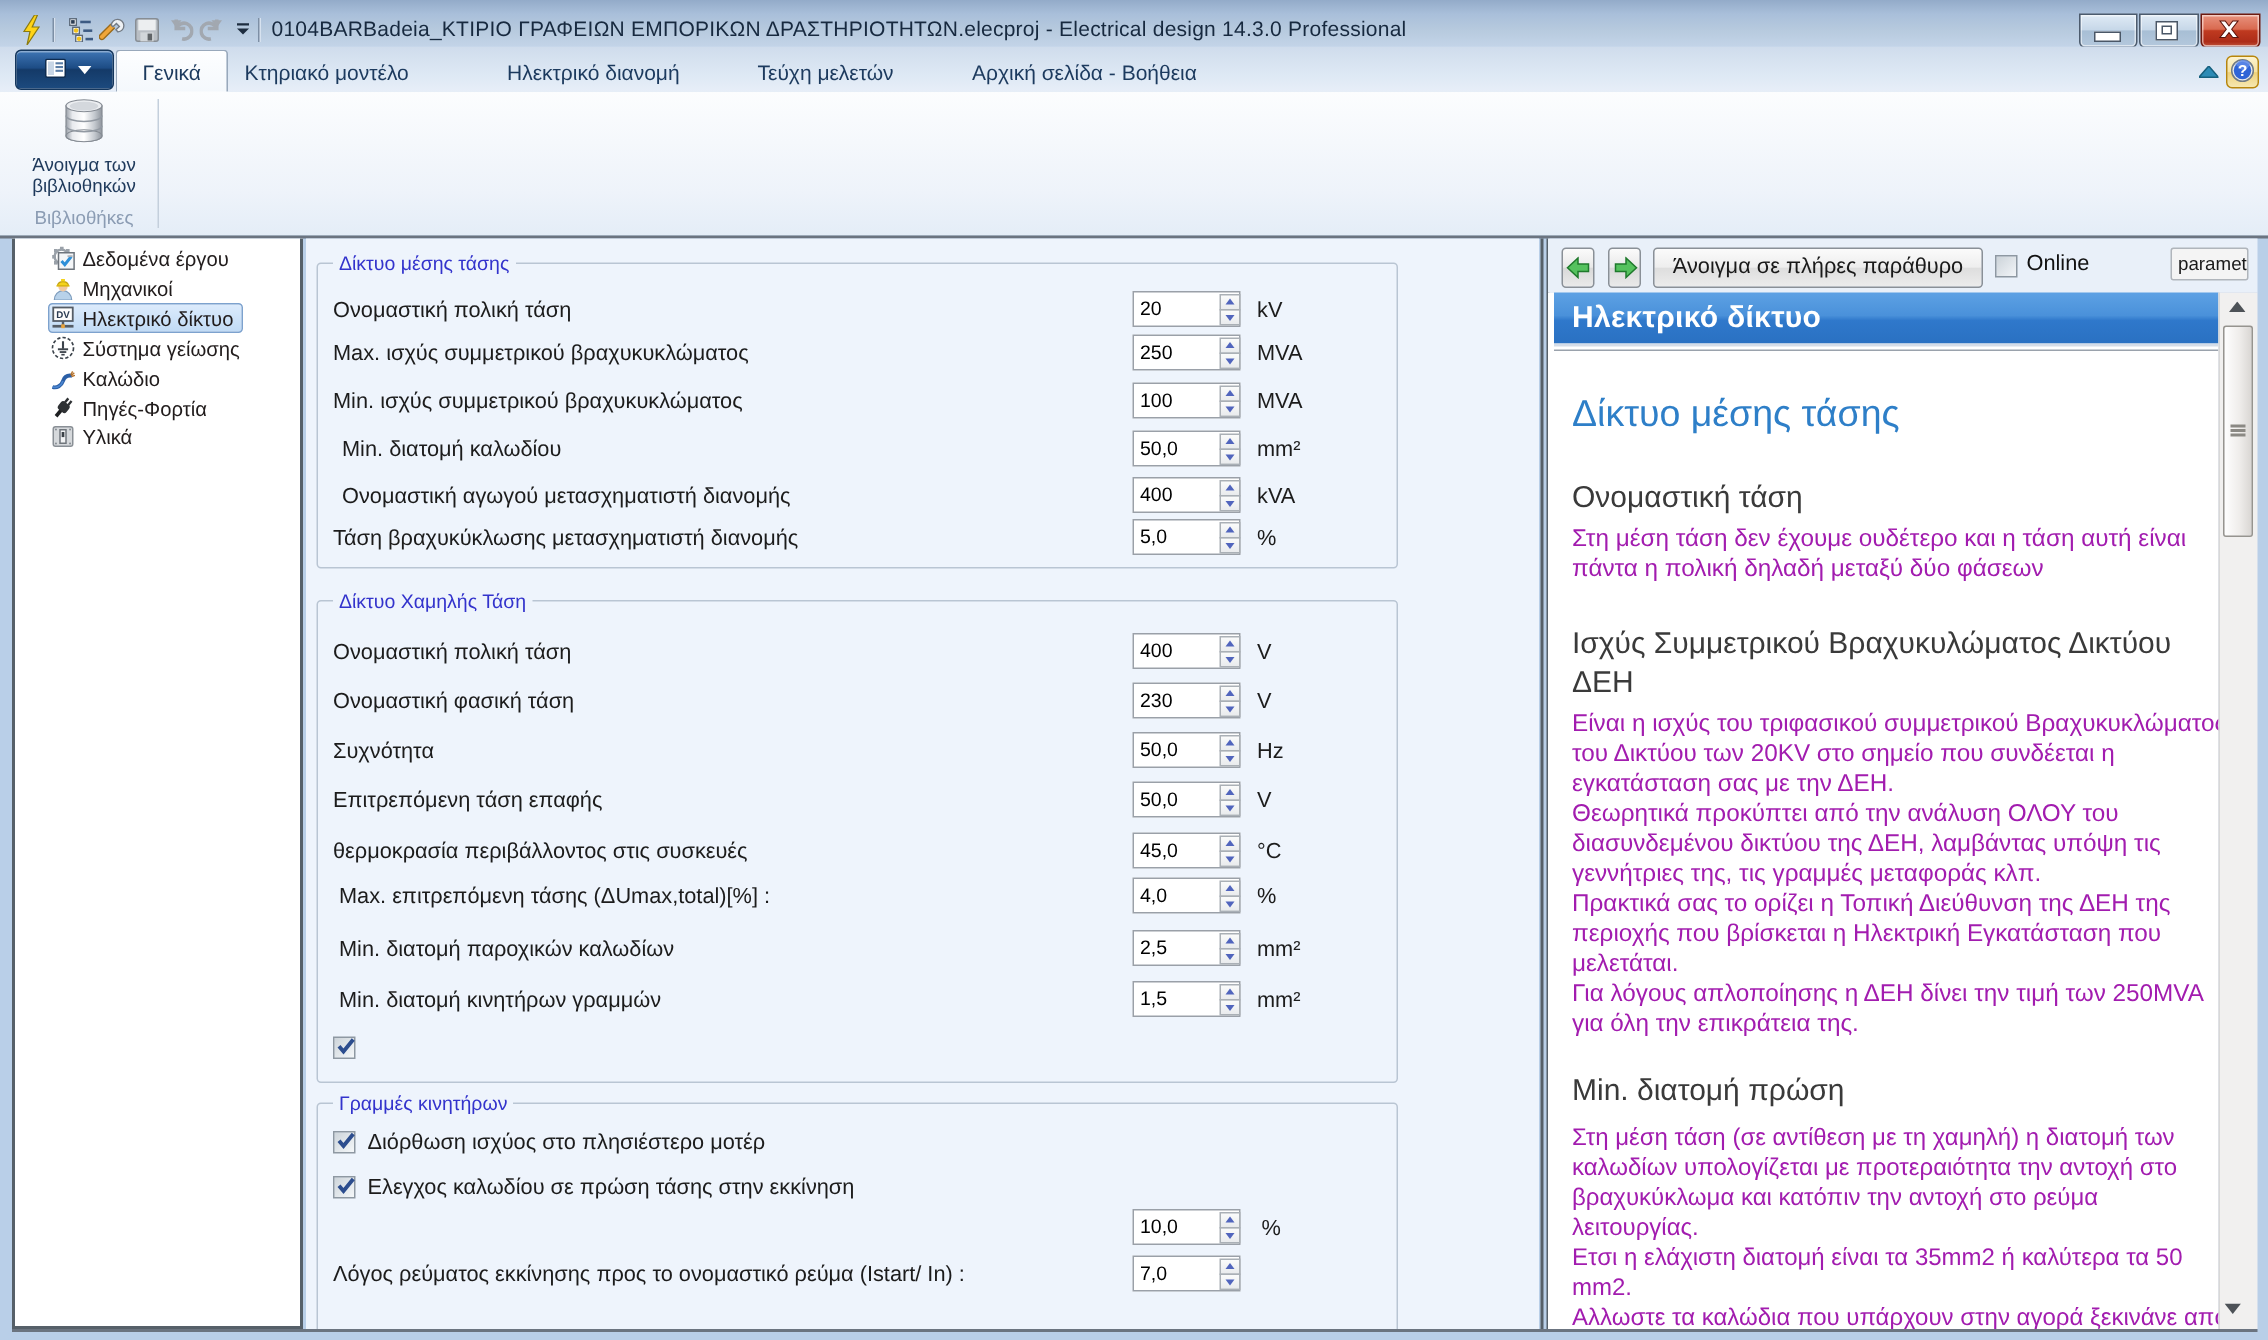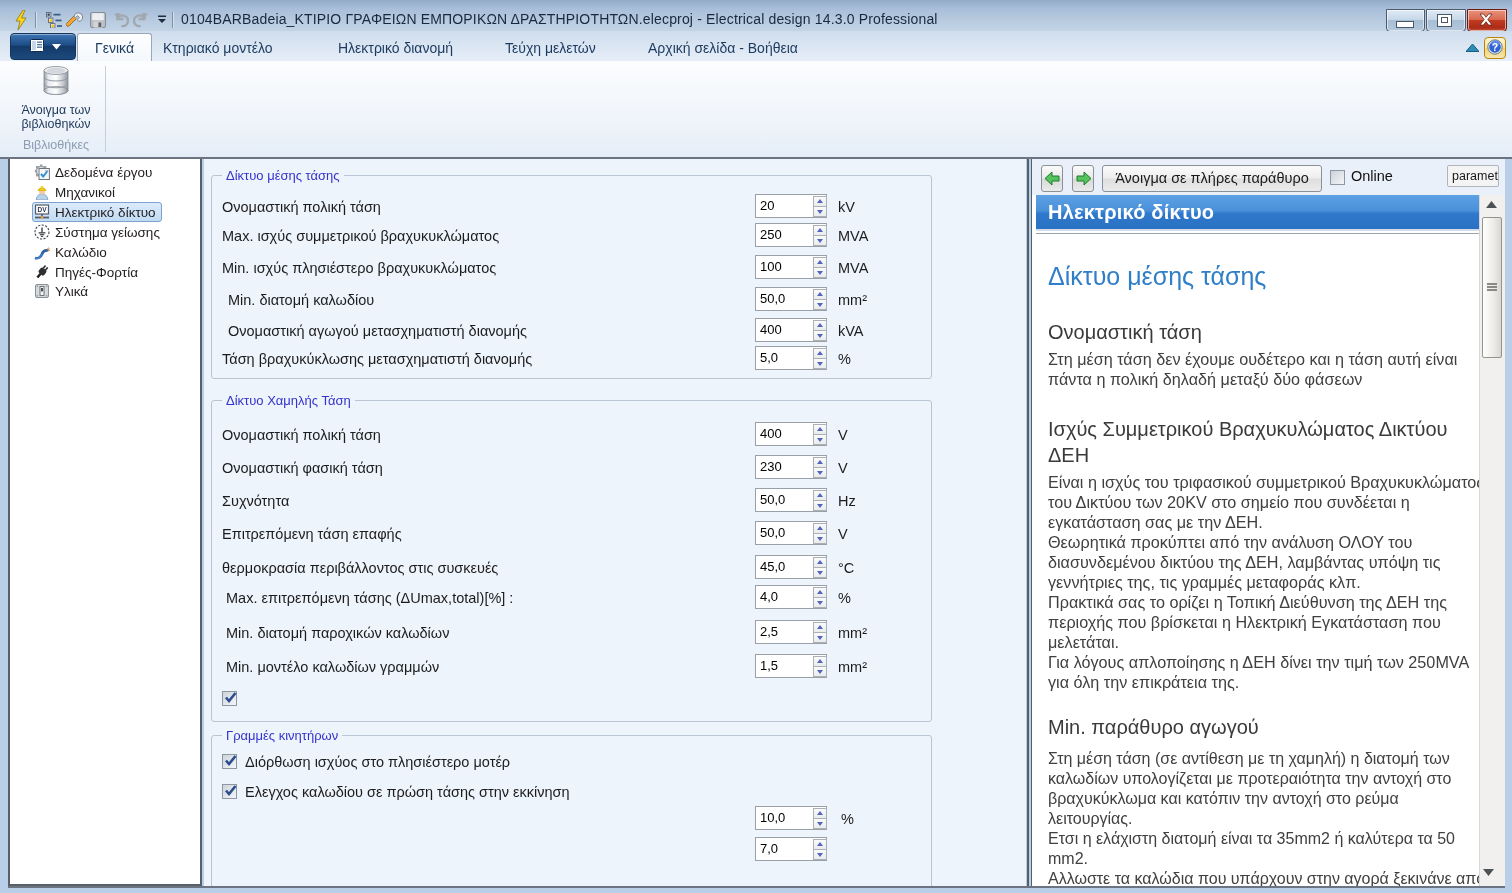--- a/index.html
+++ b/index.html
@@ -49,21 +49,21 @@
 .spin .c1,.spin .c2{position:absolute;left:0;width:12px;height:9px;border:1px solid #aab0b6;background:linear-gradient(#fafbfb,#e9ebed)}
 .spin .c1{top:0}.spin .c2{top:10px}
 .tri-u{position:absolute;left:2.5px;top:2px;width:0;height:0;border-left:3.5px solid transparent;border-right:3.5px solid transparent;border-bottom:4.5px solid #5165bd}
 .tri-d{position:absolute;left:2.5px;top:2.5px;width:0;height:0;border-left:3.5px solid transparent;border-right:3.5px solid transparent;border-top:4.5px solid #5165bd}
 .cb{position:absolute;width:13px;height:13px;background:linear-gradient(135deg,#cdd4da,#f4f7f9);border:1px solid #8e98a2}
 
 .titem{position:absolute;font-size:13.5px;color:#211c1c;white-space:nowrap}
 
 .h1{position:absolute;font-size:25px;color:#2e7fc8;white-space:nowrap}
 .h2{position:absolute;font-size:20px;color:#3a3a3a;white-space:nowrap}
-.hp{position:absolute;font-size:16.2px;line-height:20px;color:#404040}
+.hp{position:absolute;font-size:16.2px;line-height:20px;color:#a21caf}
 </style>
 </head>
 <body>
 
 <div class="abs" id="titlebar"></div>
 <div class="abs" id="titletext">0104BARBadeia_ΚΤΙΡΙΟ ΓΡΑΦΕΙΩΝ ΕΜΠΟΡΙΚΩΝ ΔΡΑΣΤΗΡΙΟΤΗΤΩΝ.elecproj - Electrical design 14.3.0 Professional</div>
 <svg class="abs" style="left:13px;top:10px" width="16" height="20" viewBox="0 0 16 20">
   <polygon points="10,0 3,11 7,11 5,20 13,8 8.5,8 12,0" fill="#ffd417" stroke="#8a7a10" stroke-width="0.8"></polygon>
 </svg>
 <div class="abs qsep" style="left:35px"></div>
@@ -256,21 +256,21 @@
 <div class="inp" style="left:551px;top:64px">250</div>
 <div class="spin" style="left:609px;top:66px">
       <div class="c1">
         <div class="tri-u"></div>
       </div>
       <div class="c2">
         <div class="tri-d"></div>
       </div>
     </div>
 <div class="unit" style="left:634px;top:69px">MVA</div>
-<div class="lbl" style="left:18px;top:101px">Min. ισχύς πλησιέστερο βραχυκυκλώματος</div>
+<div class="lbl" style="left:18px;top:101px">Min. ισχύς συμμετρικού βραχυκυκλώματος</div>
 <div class="inp" style="left:551px;top:96px">100</div>
 <div class="spin" style="left:609px;top:98px">
       <div class="c1">
         <div class="tri-u"></div>
       </div>
       <div class="c2">
         <div class="tri-d"></div>
       </div>
     </div>
 <div class="unit" style="left:634px;top:101px">MVA</div>
@@ -380,21 +380,21 @@
 <div class="inp" style="left:551px;top:461px">2,5</div>
 <div class="spin" style="left:609px;top:463px">
       <div class="c1">
         <div class="tri-u"></div>
       </div>
       <div class="c2">
         <div class="tri-d"></div>
       </div>
     </div>
 <div class="unit" style="left:634px;top:466px">mm²</div>
-<div class="lbl" style="left:22px;top:500px">Min. μοντέλο καλωδίων γραμμών</div>
+<div class="lbl" style="left:22px;top:500px">Min. διατομή κινητήρων γραμμών</div>
 <div class="inp" style="left:551px;top:495px">1,5</div>
 <div class="spin" style="left:609px;top:497px">
       <div class="c1">
         <div class="tri-u"></div>
       </div>
       <div class="c2">
         <div class="tri-d"></div>
       </div>
     </div>
 <div class="unit" style="left:634px;top:500px">mm²</div>
@@ -421,20 +421,21 @@
 <div class="inp" style="left:551px;top:647px">10,0</div>
 <div class="spin" style="left:609px;top:649px">
       <div class="c1">
         <div class="tri-u"></div>
       </div>
       <div class="c2">
         <div class="tri-d"></div>
       </div>
     </div>
 <div class="unit" style="left:637px;top:652px">%</div>
+<div class="lbl" style="left:18px;top:683px">Λόγος ρεύματος εκκίνησης προς το ονομαστικό ρεύμα (Istart/ In) :</div>
 <div class="inp" style="left:551px;top:678px">7,0</div>
 <div class="spin" style="left:609px;top:680px">
       <div class="c1">
         <div class="tri-u"></div>
       </div>
       <div class="c2">
         <div class="tri-d"></div>
       </div>
     </div>
 </div>
@@ -457,21 +458,21 @@
     <div style="position:absolute;left:4px;top:3px;font-size:12.5px;color:#1a1a1a;white-space:nowrap">paramet</div>
   </div>
 <div class="abs" id="bluehdr"></div>
 <div class="abs" style="left:1048px;top:201px;font-size:20px;font-weight:bold;letter-spacing:0.2px;color:#fff">Ηλεκτρικό δίκτυο</div>
 <div class="abs" style="left:1036px;top:233px;width:443px;height:1px;background:#9aa2ac"></div>
 <div class="abs h1" style="left:1048px;top:262px">Δίκτυο μέσης τάσης</div>
 <div class="abs h2" style="left:1048px;top:321px">Ονομαστική τάση</div>
 <div class="abs hp" style="left:1048px;top:349px">Στη μέση τάση δεν έχουμε ουδέτερο και η τάση αυτή είναι<br>πάντα η πολική δηλαδή μεταξύ δύο φάσεων</div>
 <div class="abs h2" style="left:1048px;top:416px;width:450px;white-space:normal;line-height:26px">Ισχύς Συμμετρικού Βραχυκυλώματος Δικτύου<br>ΔΕΗ</div>
 <div class="abs hp" style="left:1048px;top:472px">Είναι η ισχύς του τριφασικού συμμετρικού Βραχυκυκλώματος<br>του Δικτύου των 20KV στο σημείο που συνδέεται η<br>εγκατάσταση σας με την ΔΕΗ.<br>Θεωρητικά προκύπτει από την ανάλυση ΟΛΟΥ του<br>διασυνδεμένου δικτύου της ΔΕΗ, λαμβάντας υπόψη τις<br>γεννήτριες της, τις γραμμές μεταφοράς κλπ.<br>Πρακτικά σας το ορίζει η Τοπική Διεύθυνση της ΔΕΗ της<br>περιοχής που βρίσκεται η Ηλεκτρική Εγκατάσταση που<br>μελετάται.<br>Για λόγους απλοποίησης η ΔΕΗ δίνει την τιμή των 250MVA<br>για όλη την επικράτεια της.</div>
-<div class="abs h2" style="left:1048px;top:716px">Min. παράθυρο αγωγού</div>
+<div class="abs h2" style="left:1048px;top:716px">Min. διατομή πρώση</div>
 <div class="abs hp" style="left:1048px;top:749px;font-size:16px">Στη μέση τάση (σε αντίθεση με τη χαμηλή) η διατομή των<br>καλωδίων υπολογίζεται με προτεραιότητα την αντοχή στο<br>βραχυκύκλωμα και κατόπιν την αντοχή στο ρεύμα<br>λειτουργίας.<br>Ετσι η ελάχιστη διατομή είναι τα 35mm2 ή καλύτερα τα 50<br>mm2.<br>Αλλωστε τα καλώδια που υπάρχουν στην αγορά ξεκινάνε από</div>
 <div class="abs" id="scrollcol"></div>
 <svg class="abs" style="left:1486px;top:201px" width="11" height="8" viewBox="0 0 11 8">
   <polygon points="5.5,0 11,7 0,7" fill="#4d5257"></polygon>
 </svg>
 <div class="abs" style="left:1482px;top:217px;width:20px;height:141px;border:1px solid #96948f;border-radius:2px;background:linear-gradient(90deg,#fefefe,#efedeb 55%,#d9d6d3);box-sizing:border-box"></div>
 <div class="abs" style="left:1487px;top:283px;width:10px;height:1.5px;background:#8b8984"></div>
 <div class="abs" style="left:1487px;top:286px;width:10px;height:1.5px;background:#8b8984"></div>
 <div class="abs" style="left:1487px;top:289px;width:10px;height:1.5px;background:#8b8984"></div>
 <svg class="abs" style="left:1483px;top:869px" width="11" height="8" viewBox="0 0 11 8">

